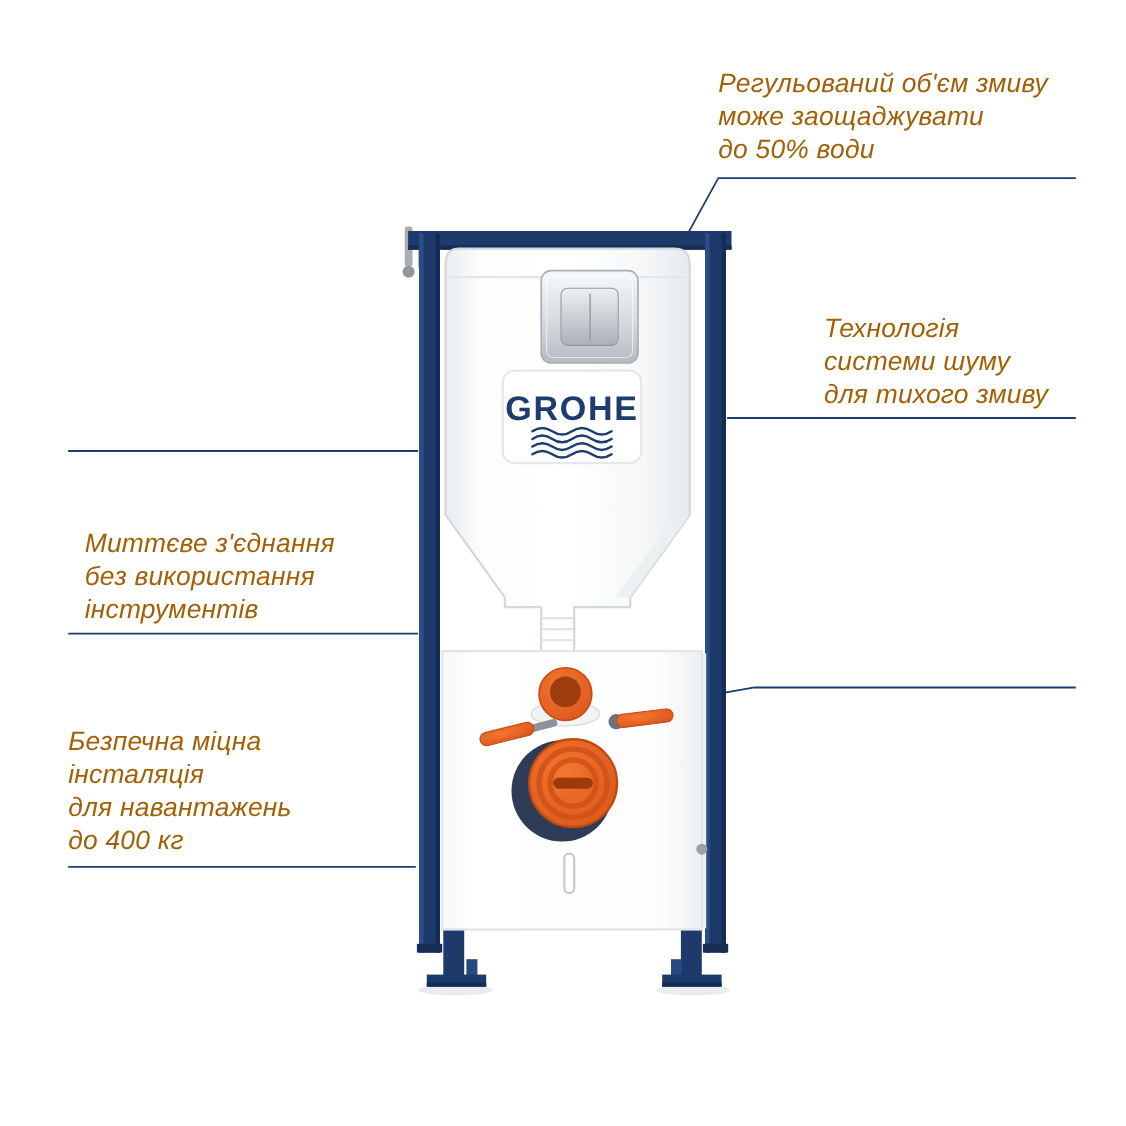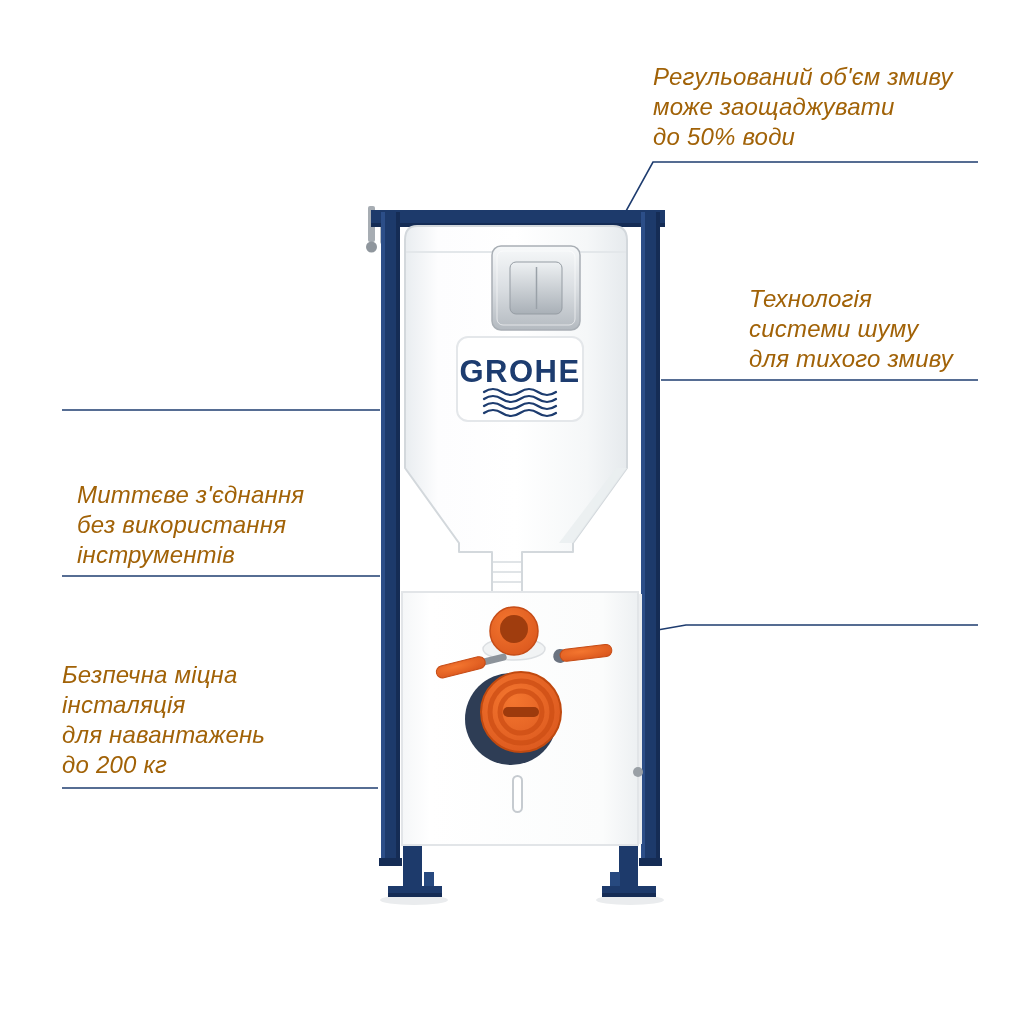--- a/index.html
+++ b/index.html
@@ -178,15 +178,15 @@
 
 
 
   <div class="note" style="left:58px; top:480px;margin-left:19px;">Миттєве з'єднання
 без використання
 інструментів</div>
 
   <div class="note" style="left:62px; top:660px;">Безпечна міцна
 інсталяція
 для навантажень
-до 200 кг</div>
+до 400 кг</div>
 
 </div>
 
 </body></html>

